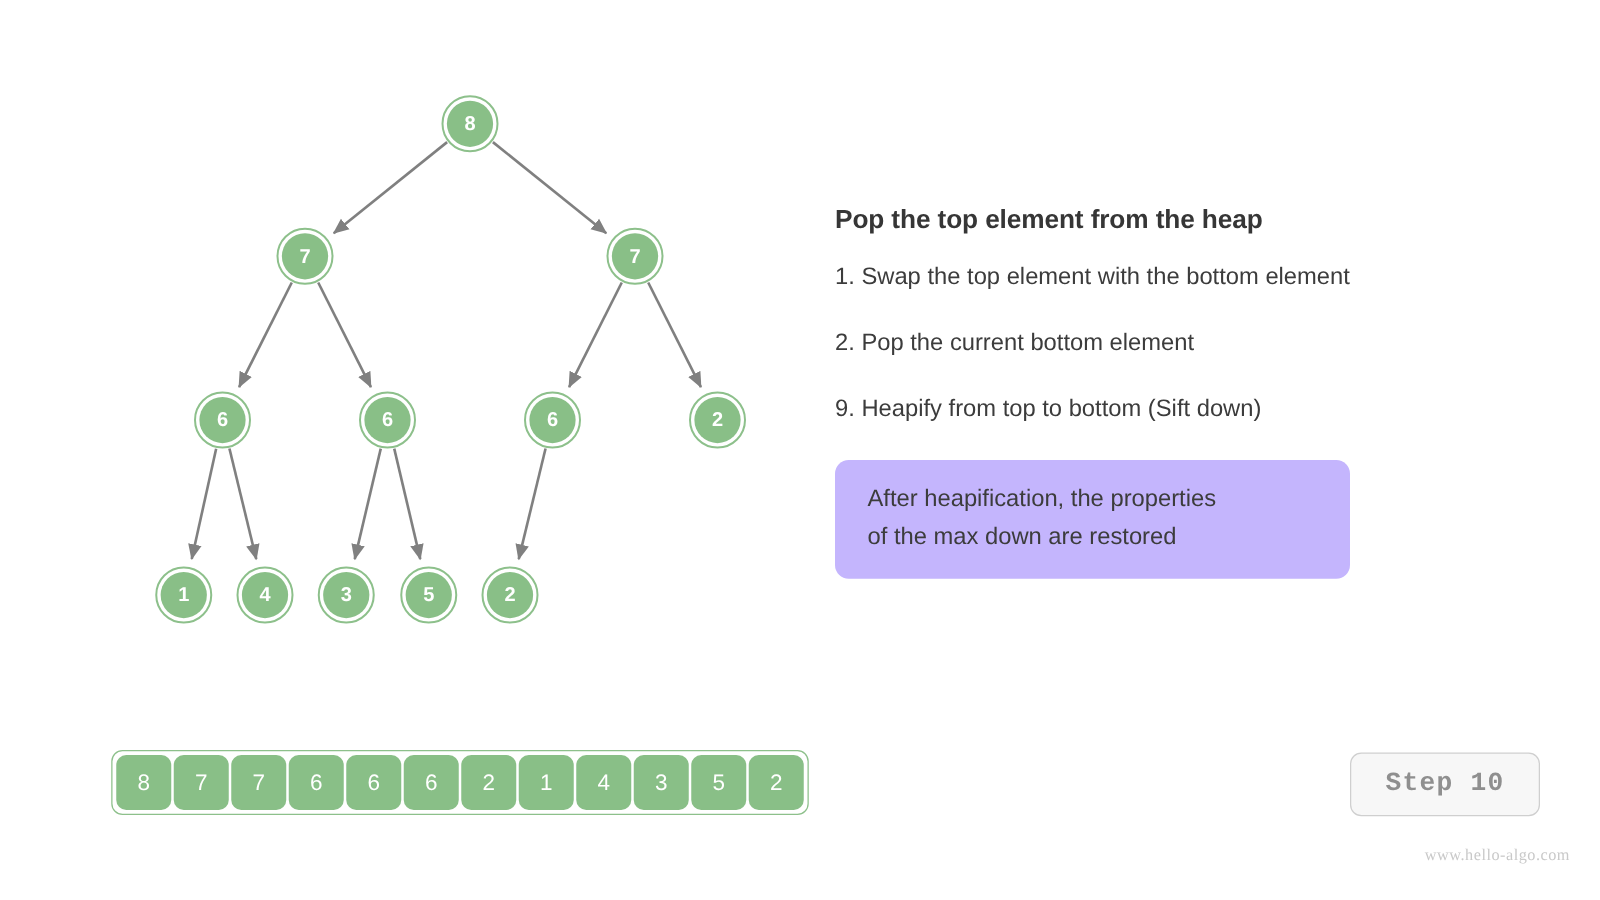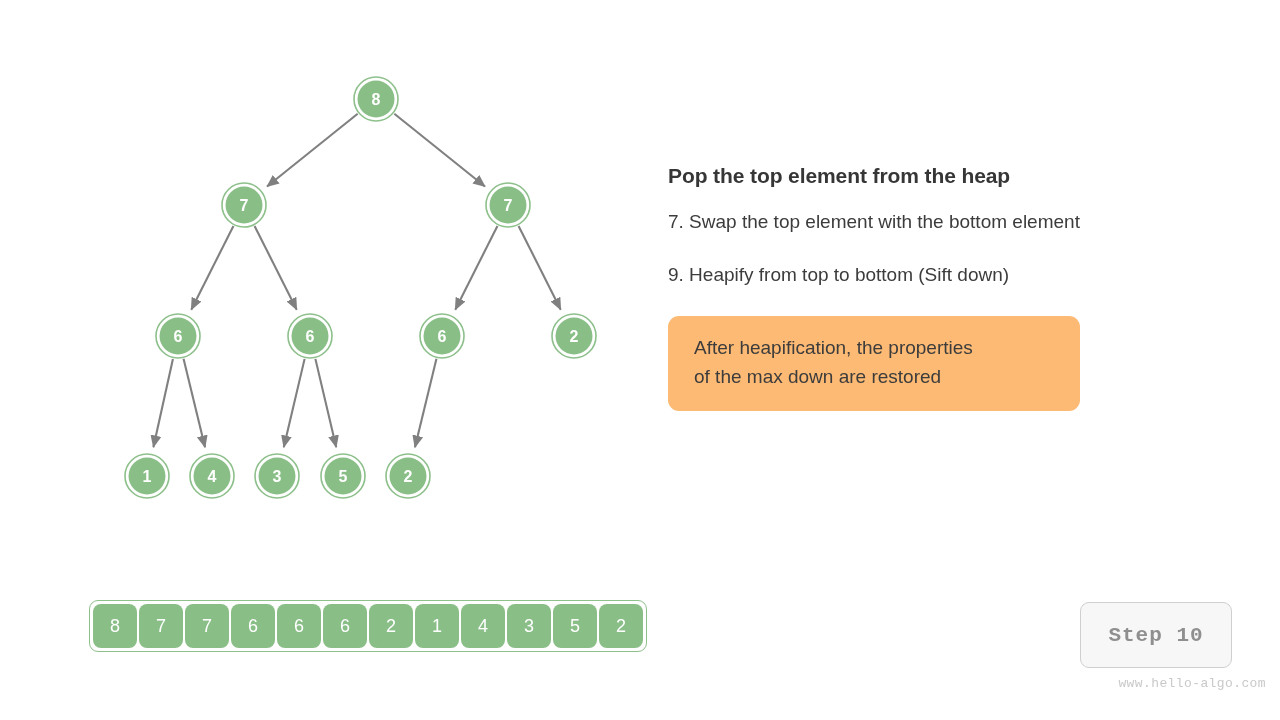--- a/index.html
+++ b/index.html
@@ -92,62 +92,62 @@
   }
   .panel-step {
     font-size: 19px;
     color: #3c3c3c;
     margin-bottom: 29px;
     line-height: 1.25;
     white-space: nowrap;
   }
   #callout {
     margin-top: 5px;
-    background: #fdba74;
+    background: #c4b5fd;
     border-radius: 11px;
     width: 412px;
     box-sizing: border-box;
     padding: 17px 24px 19px 26px;
   }
   .callout-line {
     font-size: 19px;
     color: #3c3c3c;
     line-height: 1.55;
     white-space: nowrap;
   }
 
   
   #step-badge {
     position: absolute;
     left: 1080px;
     top: 602px;
     width: 152px;
-    height: 66px;
+    height: 51px;
     border: 1.4px solid #cfcfcf;
     border-radius: 9px;
     background: #f7f7f7;
     display: flex;
     align-items: center;
     justify-content: center;
     box-sizing: border-box;
   }
   #step-badge-label {
     font-family: "Liberation Mono", monospace;
     font-size: 21px;
     font-weight: bold;
     color: #8f8f8f;
     letter-spacing: 1px;
   }
 
   
   #watermark {
     position: absolute;
-    right: 14px;
+    right: 24px;
     top: 676px;
-    font-family: Liberation Mono, monospace;
+    font-family: Liberation Serif, serif;
     font-size: 13px;
     color: #c9c9c9;
     letter-spacing: 0.4px;
   }
 </style>
 </head>
 <body>
 
 <div id="stage">
 
@@ -247,21 +247,22 @@
         <div class="array-cell">4</div>
         <div class="array-cell">3</div>
         <div class="array-cell">5</div>
         <div class="array-cell">2</div>
       </div>
   </div>
 
   <div id="panel">
     <h1 id="panel-title">Pop the top element from the heap</h1>
 
-    <div class="panel-step">7. Swap the top element with the bottom element</div>
+    <div class="panel-step">1. Swap the top element with the bottom element</div>
+    <div class="panel-step">2. Pop the current bottom element</div>
     <div class="panel-step">9. Heapify from top to bottom (Sift down)</div>
 
     <div id="callout">
       <div class="callout-line">After heapification, the properties</div>
       <div class="callout-line">of the max down are restored</div>
     </div>
   </div>
 
   <div id="step-badge">
     <span id="step-badge-label">Step 10</span>

